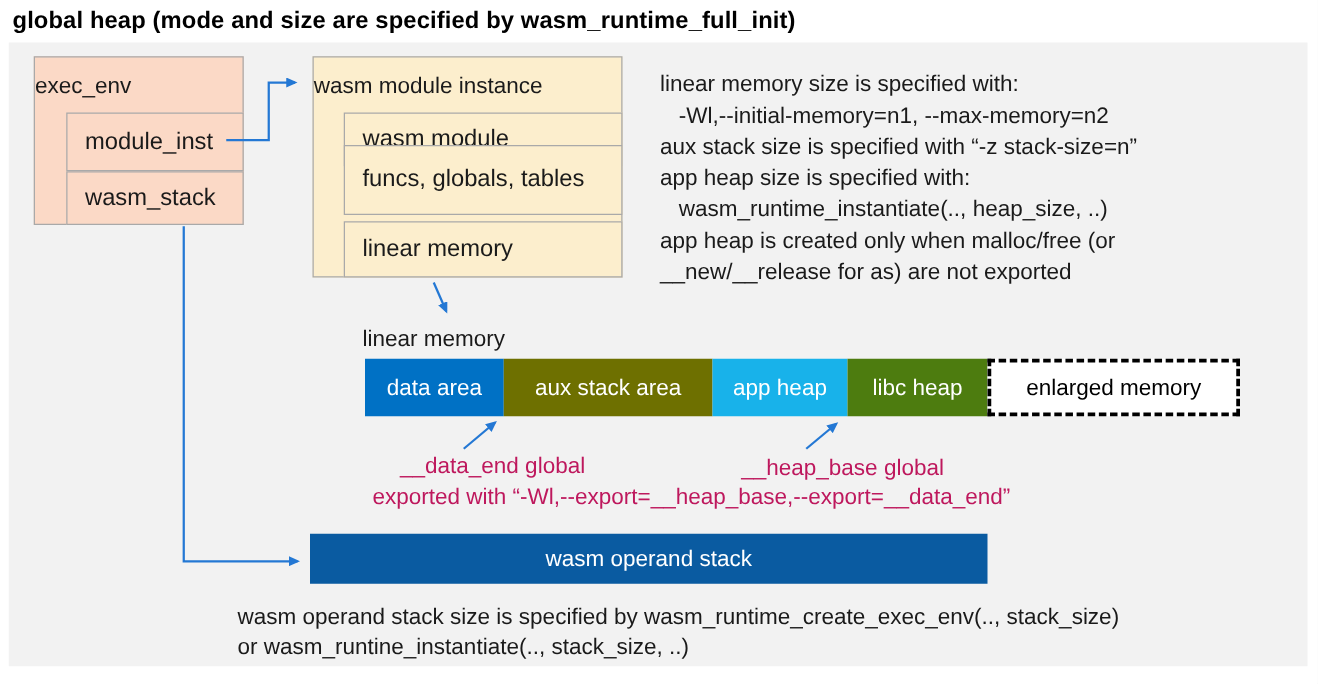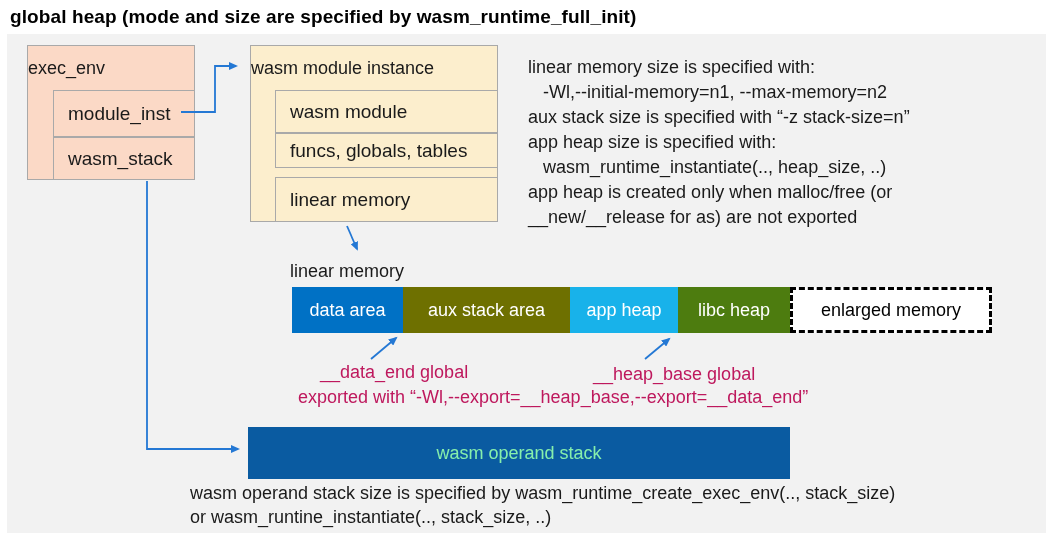--- a/index.html
+++ b/index.html
@@ -55,23 +55,23 @@
     font-size: 18px; color: #ffffff;
   }
   .mem-seg.dashed {
     border: 3px dashed #000000;
     background: #ffffff;
   }
   .annot {
     position: absolute; font-size: 18px; color: #be185d;
   }
   .operand-bar {
-    position: absolute; left: 248px; top: 427px; width: 542px; height: 52px;
+    position: absolute; left: 248px; top: 427px; width: 542px; height: 40px;
     display: flex; align-items: center; justify-content: center;
-    font-size: 18px; color: #86efac;
+    font-size: 18px; color: #ffffff;
   }
   .bottom-notes {
     position: absolute; left: 190px; top: 481px;
   }
   .bottom-notes .note-line { font-size: 18px; line-height: 24px; }
   svg.overlay {
     position: absolute; left: 0; top: 0; width: 1054px; height: 547px;
     pointer-events: none;
   }
   svg.overlay path.conn { fill: none; stroke: #2478d4; stroke-width: 1.8px; }
@@ -88,21 +88,21 @@
   <div class="struct-box pink" style="left:27px; top:45px; width:168px; height:135px;">
     <div class="struct-header">exec_env</div>
   </div>
   <div class="struct-field pink" style="left:53px; top:90px; width:142px; height:47px;">module_inst</div>
   <div class="struct-field pink" style="left:53px; top:137px; width:142px; height:43px;">wasm_stack</div>
 
   <div class="struct-box cream" style="left:250px; top:45px; width:248px; height:177px;">
     <div class="struct-header">wasm module instance</div>
   </div>
   <div class="struct-field cream" style="left:275px; top:90px; width:223px; height:43px;">wasm module</div>
-  <div class="struct-field cream" style="left:275px; top:133px; width:223px; height:35px;">funcs, globals, tables</div>
+  <div class="struct-field cream" style="left:275px; top:116px; width:223px; height:56px;">funcs, globals, tables</div>
   <div class="struct-field cream" style="left:275px; top:177px; width:223px; height:45px;">linear memory</div>
 
   <div class="notes">
     <div class="note-line">linear memory size is specified with:</div>
     <div class="note-line">   -Wl,--initial-memory=n1, --max-memory=n2</div>
     <div class="note-line">aux stack size is specified with “-z stack-size=n”</div>
     <div class="note-line">app heap size is specified with:</div>
     <div class="note-line">   wasm_runtime_instantiate(.., heap_size, ..)</div>
     <div class="note-line">app heap is created only when malloc/free (or</div>
     <div class="note-line">__new/__release for as) are not exported</div>

